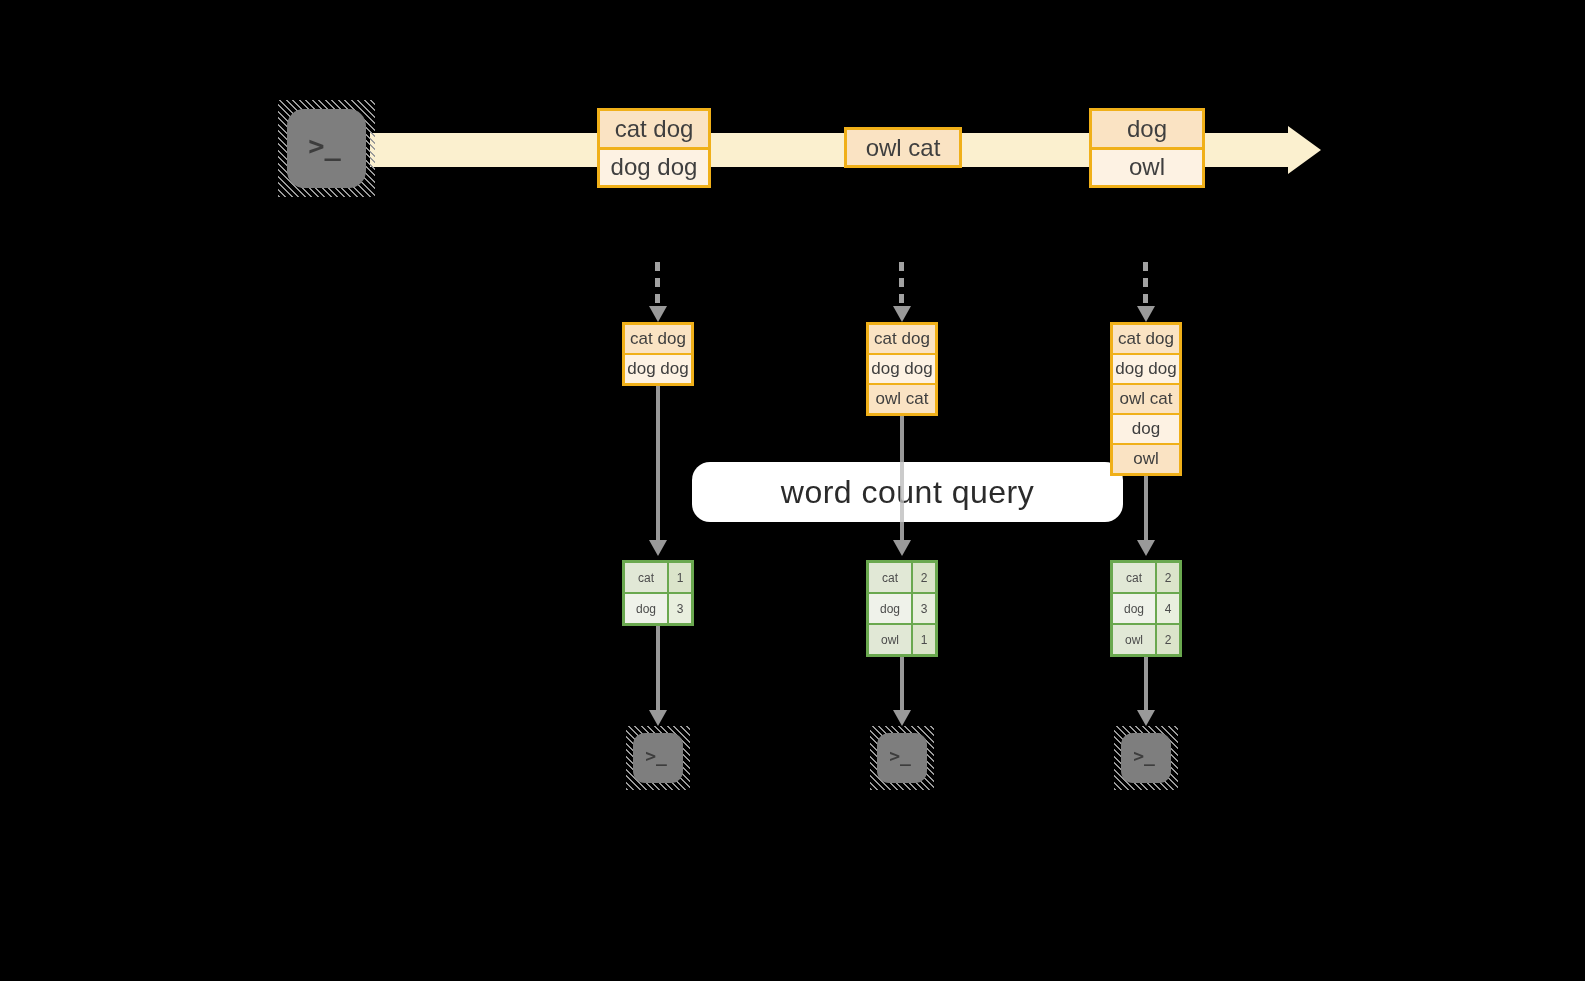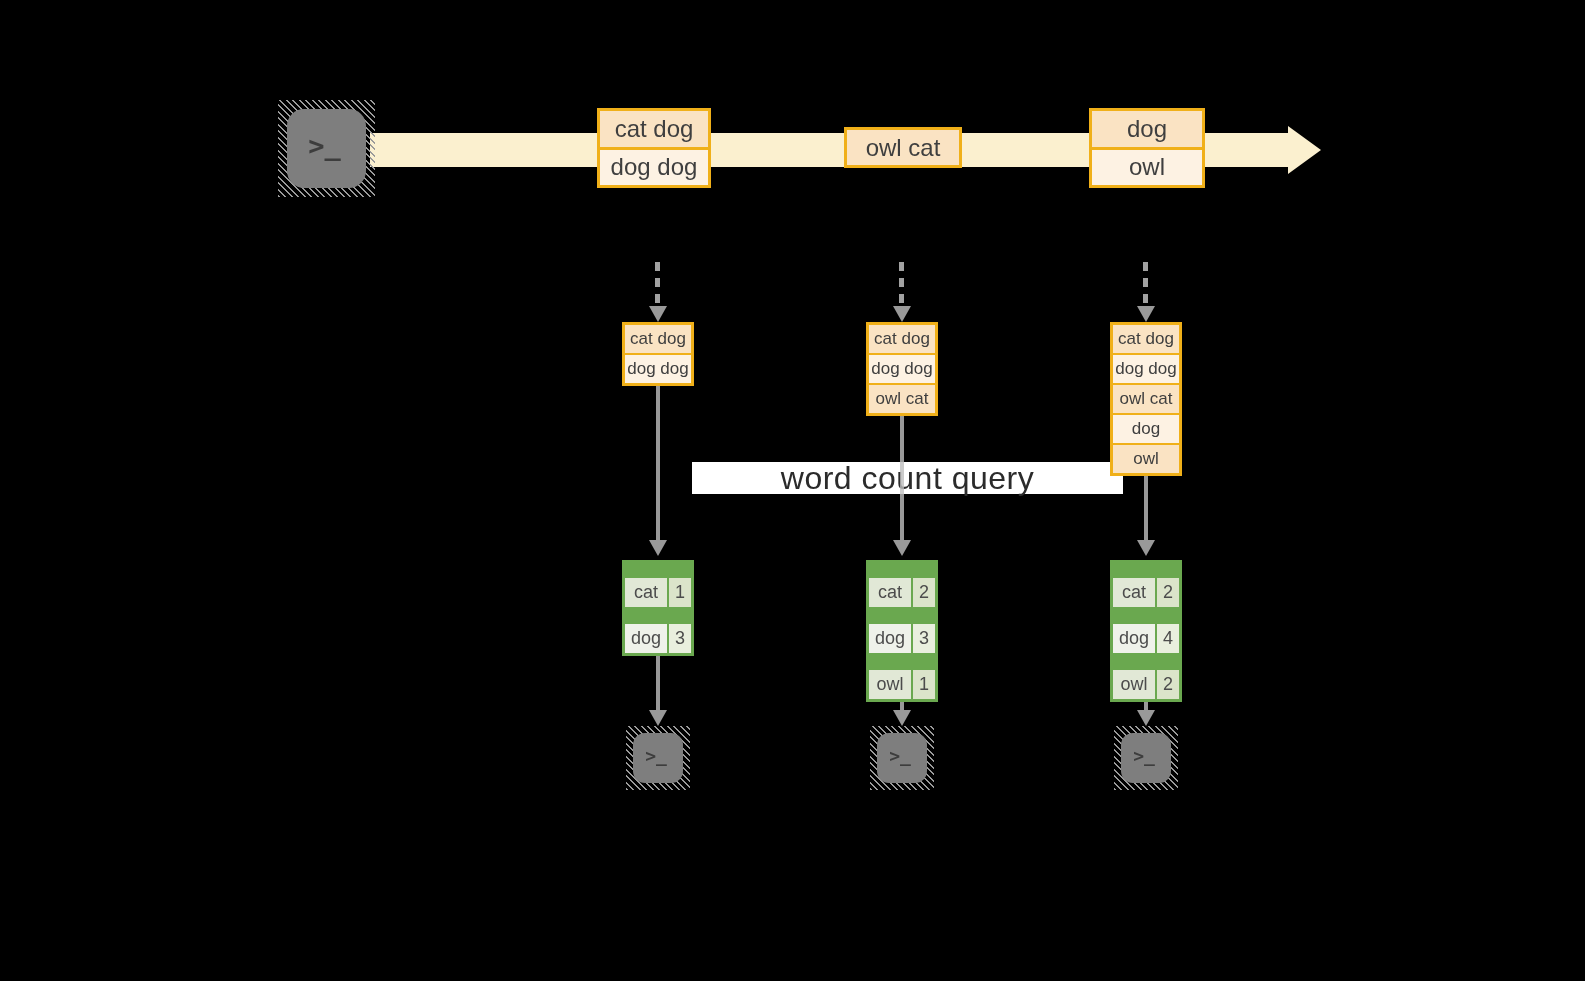--- a/index.html
+++ b/index.html
@@ -38,21 +38,21 @@
   .arrow-down{width:0;height:0;border-left:9px solid transparent;border-right:9px solid transparent;
               border-top:16px solid #999;z-index:2;}
 
   
   .banner{background:#fff;display:flex;align-items:center;justify-content:center;z-index:1;}
   .banner span{font-size:32px;font-weight:300;color:#2b2b2b;letter-spacing:.5px;}
 
   
   .count-table{background:#6aa84f;display:grid;grid-template-columns:42px 22px;gap:2px;
                padding:3px;box-sizing:border-box;z-index:3;}
-  .count-table .cell{display:flex;align-items:center;justify-content:center;font-size:18px;color:#4c4c4c;height:29px;margin-top:15px;}
+  .count-table .cell{display:flex;align-items:center;justify-content:center;font-size:12px;color:#4c4c4c;height:29px;}
   .g-dark-w{background:#e1e8d6;}
   .g-dark-v{background:#dbe4ca;}
   .g-light-w{background:#eff2ea;}
   .g-light-v{background:#e9efde;}
 </style>
 </head>
 <body>
 
 <div class="stage">
 
@@ -94,21 +94,21 @@
     <div class="cell fill-dark">owl cat</div>
   </div>
   <div class="abs orange-box stack" style="left:1110px;top:322px;width:72px;height:154px;">
     <div class="cell fill-dark">cat dog</div>
     <div class="cell fill-light">dog dog</div>
     <div class="cell fill-dark">owl cat</div>
     <div class="cell fill-light">dog</div>
     <div class="cell fill-dark">owl</div>
   </div>
 
-  <div class="abs banner" style="left:692px;top:462px;width:431px;height:32px;">
+  <div class="abs banner" style="left:692px;top:462px;width:431px;height:60px;border-radius:18px;">
     <span>word count query</span>
   </div>
 
   <div class="abs solid-line" style="left:656px;top:386px;height:154px;"></div>
   <div class="abs arrow-down" style="left:649px;top:540px;"></div>
   <div class="abs solid-line" style="left:900px;top:416px;height:124px;"></div>
   <div class="abs arrow-down" style="left:893px;top:540px;"></div>
   <div class="abs solid-line" style="left:1144px;top:476px;height:64px;"></div>
   <div class="abs arrow-down" style="left:1137px;top:540px;"></div>
 

